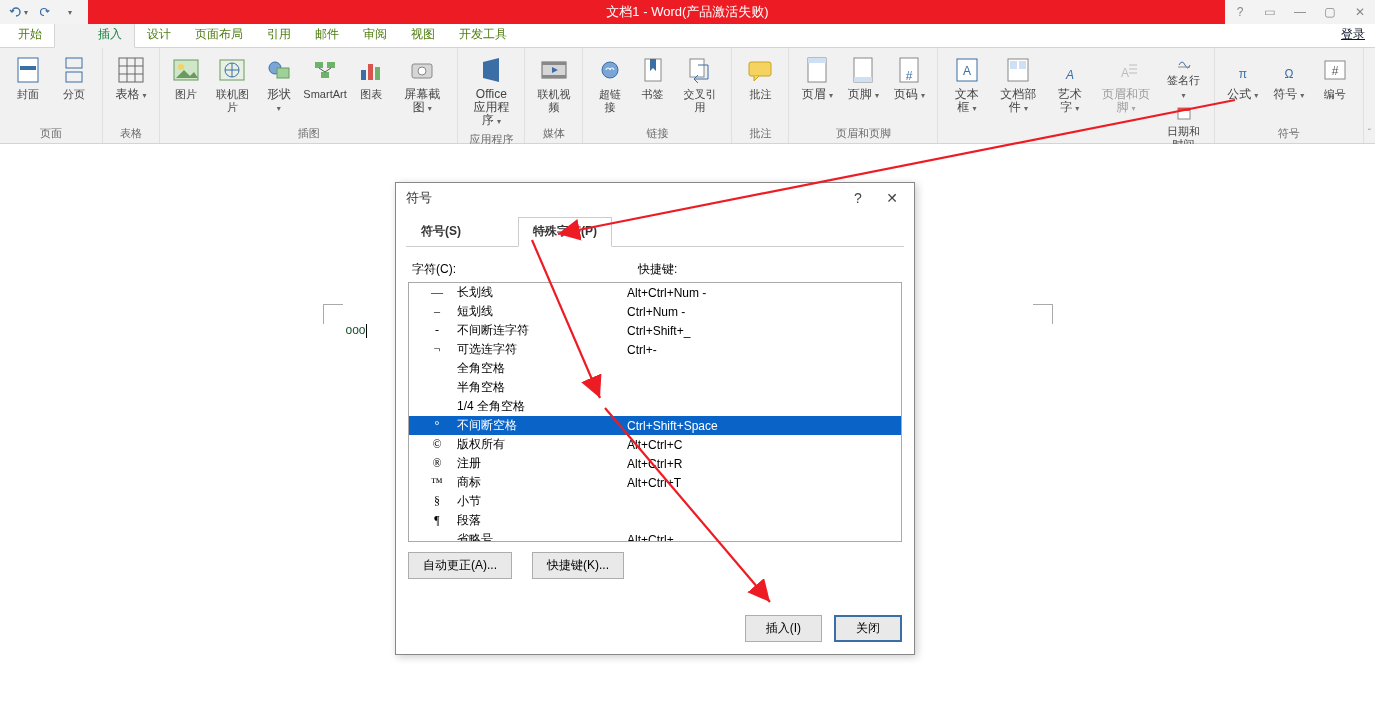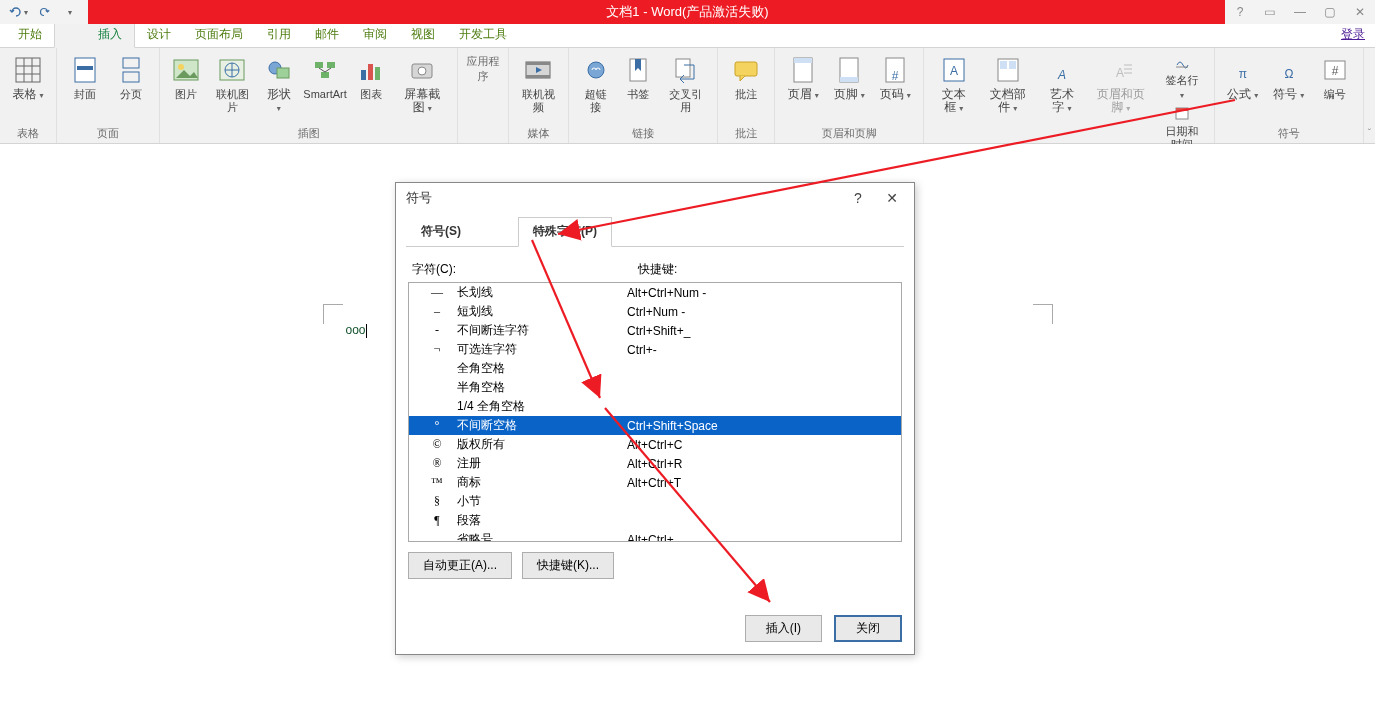--- a/index.html
+++ b/index.html
@@ -8,21 +8,21 @@
 .titlebar{height:24px;background:#ed1c24;display:flex;align-items:center;position:relative;}
 .qat{display:flex;align-items:center;gap:6px;padding:0 8px;height:24px;background:#f3f3f3;}
 .qat-btn{width:20px;height:20px;display:flex;align-items:center;justify-content:center;color:#3b6ea5;}
 .titlebar-title{position:absolute;left:0;right:0;text-align:center;color:#fff;font-size:13px;pointer-events:none;}
 .titlebar-right{position:absolute;right:0;display:flex;gap:0;}
 .tb-btn{width:30px;height:24px;display:flex;align-items:center;justify-content:center;color:#888;background:#f3f3f3;}
 
 .menubar{height:24px;background:#fff;display:flex;align-items:flex-end;padding-left:6px;border-bottom:1px solid #d4d4d4;}
 .menu-tab{padding:4px 12px;color:#4d7c0f;cursor:pointer;}
 .menu-tab.active{background:#f1f1f1;border:1px solid #d4d4d4;border-bottom:1px solid #f1f1f1;margin-bottom:-1px;color:#15803d;padding-left:43px;}
-.menu-login{margin-left:auto;padding:4px 10px;color:#4c1d95;text-decoration:underline;}
+.menu-login{margin-left:auto;padding:4px 10px;color:#0f172a;text-decoration:underline;}
 
 .ribbon{height:96px;background:#f1f1f1;border-bottom:1px solid #d4d4d4;display:flex;}
 .ribbon-group{border-right:1px solid #e0e0e0;display:flex;flex-direction:column;padding:4px 6px 2px;}
 .ribbon-group-body{display:flex;align-items:flex-start;gap:2px;flex:1;}
 .ribbon-group-label{text-align:center;color:#6b6b6b;font-size:11px;padding-top:2px;}
 .rbtn{display:flex;flex-direction:column;align-items:center;justify-content:flex-start;padding:2px 6px;min-width:40px;cursor:pointer;}
 .rbtn-icon{width:32px;height:32px;display:flex;align-items:center;justify-content:center;margin-bottom:2px;}
 .rbtn-label{color:#444;font-size:11px;text-align:center;line-height:13px;}
 .rbtn-small{flex-direction:column;min-width:auto;padding:2px 4px;gap:4px;align-items:center;}
 .rbtn-small .rbtn-icon{width:16px;height:16px;margin:0;}
@@ -48,21 +48,21 @@
 .dialog-section{padding:12px 2px;}
 .col-headers{display:flex;padding:2px 0 4px;}
 .ch-left{width:230px;padding-left:4px;}
 .ch-right{flex:1;}
 .char-list{border:1px solid #a9a9a9;height:260px;overflow-y:scroll;background:#fff;}
 .char-row{display:flex;align-items:center;height:19px;padding:0 8px;cursor:pointer;}
 .char-row.selected{background:#0a64c8;color:#fff;}
 .char-sym{width:40px;text-align:center;font-family:"Times New Roman",serif;}
 .char-name{width:170px;}
 .char-key{flex:1;}
-.dialog-buttons-row{display:flex;gap:10px;padding:10px 0 4px;}
+.dialog-buttons-row{display:flex;gap:20px;padding:10px 0 4px;}
 .dlg-btn{padding:4px 14px;border:1px solid #adadad;background:#e9e9e9;cursor:pointer;font-size:12px;}
 .dialog-footer{display:flex;justify-content:flex-end;gap:12px;padding:10px 12px 12px;}
 .dlg-btn.primary{border:2px solid #3b6ea5;padding:3px 20px;}
 .dlg-btn.wide{padding:4px 20px;}
 
 svg{display:block;}
 .arrow-overlay{position:absolute;top:0;left:0;pointer-events:none;}
 </style>
 </head>
 <body>
@@ -108,62 +108,62 @@
   <div class="menu-tab">开发工具</div>
   <div class="menu-login">登录</div>
 </div>
 
 <div class="ribbon">
 
   <div class="ribbon-group">
     <div class="ribbon-group-body">
       <div class="rbtn">
           <div class="rbtn-icon">
+            <svg width="24" height="28">
+              <rect x="2" y="2" width="20" height="24" fill="#fff" stroke="#3b6ea5"></rect>
+              <rect x="4" y="10" width="16" height="4" fill="#3b6ea5"></rect>
+            </svg>
+          </div>
+          <div class="rbtn-label">封面</div>
+        </div>
+      <div class="rbtn">
+          <div class="rbtn-icon">
+            <svg width="24" height="28">
+              <rect x="4" y="2" width="16" height="10" fill="none" stroke="#3b6ea5"></rect>
+              <rect x="4" y="16" width="16" height="10" fill="none" stroke="#3b6ea5"></rect>
+            </svg>
+          </div>
+          <div class="rbtn-label">分页</div>
+        </div>
+    </div>
+    <div class="ribbon-group-label">页面</div>
+  </div>
+
+  <div class="ribbon-group">
+    <div class="ribbon-group-body">
+      <div class="rbtn">
+          <div class="rbtn-icon">
             <svg width="28" height="28">
               <rect x="2" y="2" width="24" height="24" fill="none" stroke="#666"></rect>
               <line x1="2" y1="10" x2="26" y2="10" stroke="#666"></line>
               <line x1="2" y1="18" x2="26" y2="18" stroke="#666"></line>
               <line x1="10" y1="2" x2="10" y2="26" stroke="#666"></line>
               <line x1="18" y1="2" x2="18" y2="26" stroke="#666"></line>
             </svg>
           </div>
           <div class="rbtn-label"><span>表格</span> <span class="dropdown-arrow">▾</span></div>
         </div>
     </div>
     <div class="ribbon-group-label">表格</div>
   </div>
 
   <div class="ribbon-group">
     <div class="ribbon-group-body">
       <div class="rbtn">
           <div class="rbtn-icon">
-            <svg width="24" height="28">
-              <rect x="2" y="2" width="20" height="24" fill="#fff" stroke="#3b6ea5"></rect>
-              <rect x="4" y="10" width="16" height="4" fill="#3b6ea5"></rect>
-            </svg>
-          </div>
-          <div class="rbtn-label">封面</div>
-        </div>
-      <div class="rbtn">
-          <div class="rbtn-icon">
-            <svg width="24" height="28">
-              <rect x="4" y="2" width="16" height="10" fill="none" stroke="#3b6ea5"></rect>
-              <rect x="4" y="16" width="16" height="10" fill="none" stroke="#3b6ea5"></rect>
-            </svg>
-          </div>
-          <div class="rbtn-label">分页</div>
-        </div>
-    </div>
-    <div class="ribbon-group-label">页面</div>
-  </div>
-
-  <div class="ribbon-group">
-    <div class="ribbon-group-body">
-      <div class="rbtn">
-          <div class="rbtn-icon">
             <svg width="28" height="24">
               <rect x="2" y="2" width="24" height="20" fill="#cfe6c9" stroke="#6a9a5e"></rect>
               <circle cx="9" cy="9" r="3" fill="#f4d35e"></circle>
               <path d="M4 20 L12 12 L18 18 L22 14 L26 20 Z" fill="#6a9a5e"></path>
             </svg>
           </div>
           <div class="rbtn-label">图片</div>
         </div>
       <div class="rbtn">
           <div class="rbtn-icon">
@@ -212,20 +212,31 @@
               <circle cx="14" cy="13" r="4" fill="#fff" stroke="#888"></circle>
             </svg>
           </div>
           <div class="rbtn-label"><span>屏幕截图</span> <span class="dropdown-arrow">▾</span></div>
         </div>
     </div>
     <div class="ribbon-group-label">插图</div>
   </div>
 
   <div class="ribbon-group">
+    <div class="ribbon-group-body">
+      <div class="rbtn">
+          <div class="rbtn-icon">
+            <svg width="28" height="28">
+              <path d="M6 6 L22 2 L22 26 L6 22 Z" fill="#3b6ea5"></path>
+            </svg>
+          </div>
+          <div class="rbtn-label"><span style="white-space:pre-line;">Office
+应用程序</span> <span class="dropdown-arrow">▾</span></div>
+        </div>
+    </div>
     <div class="ribbon-group-label">应用程序</div>
   </div>
 
   <div class="ribbon-group">
     <div class="ribbon-group-body">
       <div class="rbtn">
           <div class="rbtn-icon">
             <svg width="28" height="24">
               <rect x="2" y="4" width="24" height="16" fill="#d6d6d6" stroke="#666"></rect>
               <rect x="2" y="4" width="24" height="3" fill="#888"></rect>

